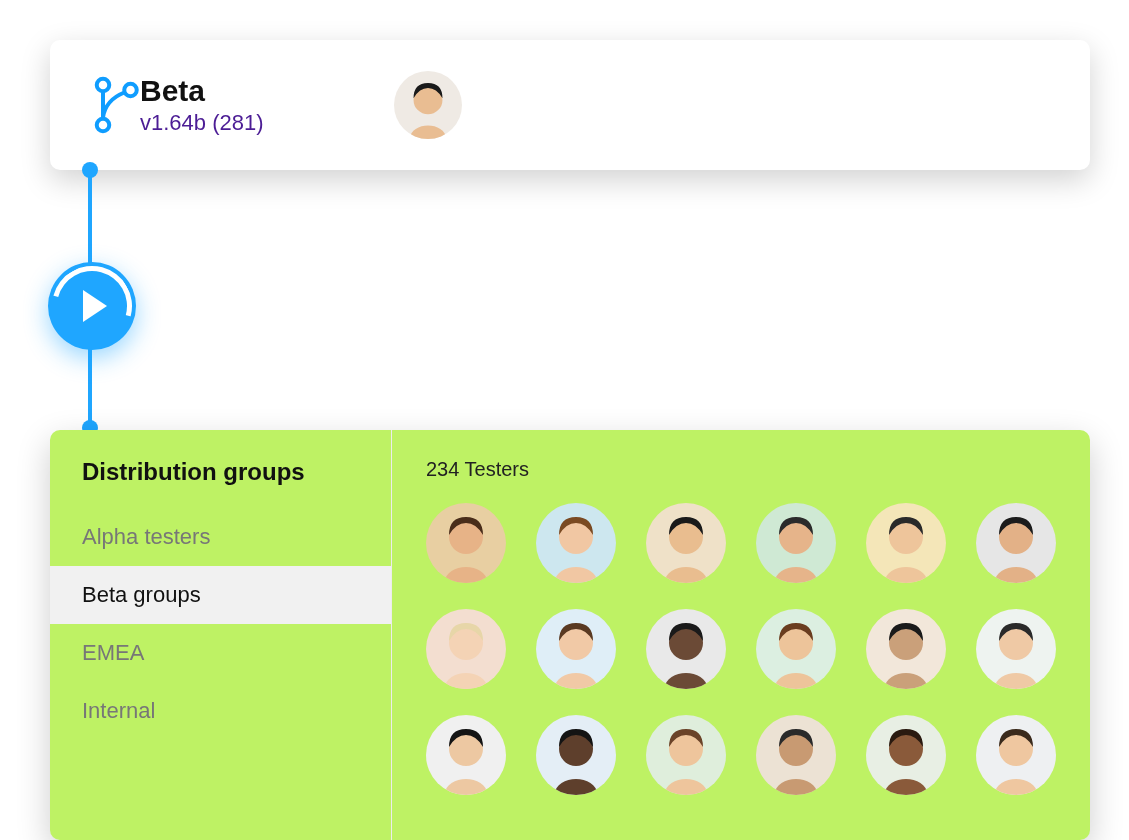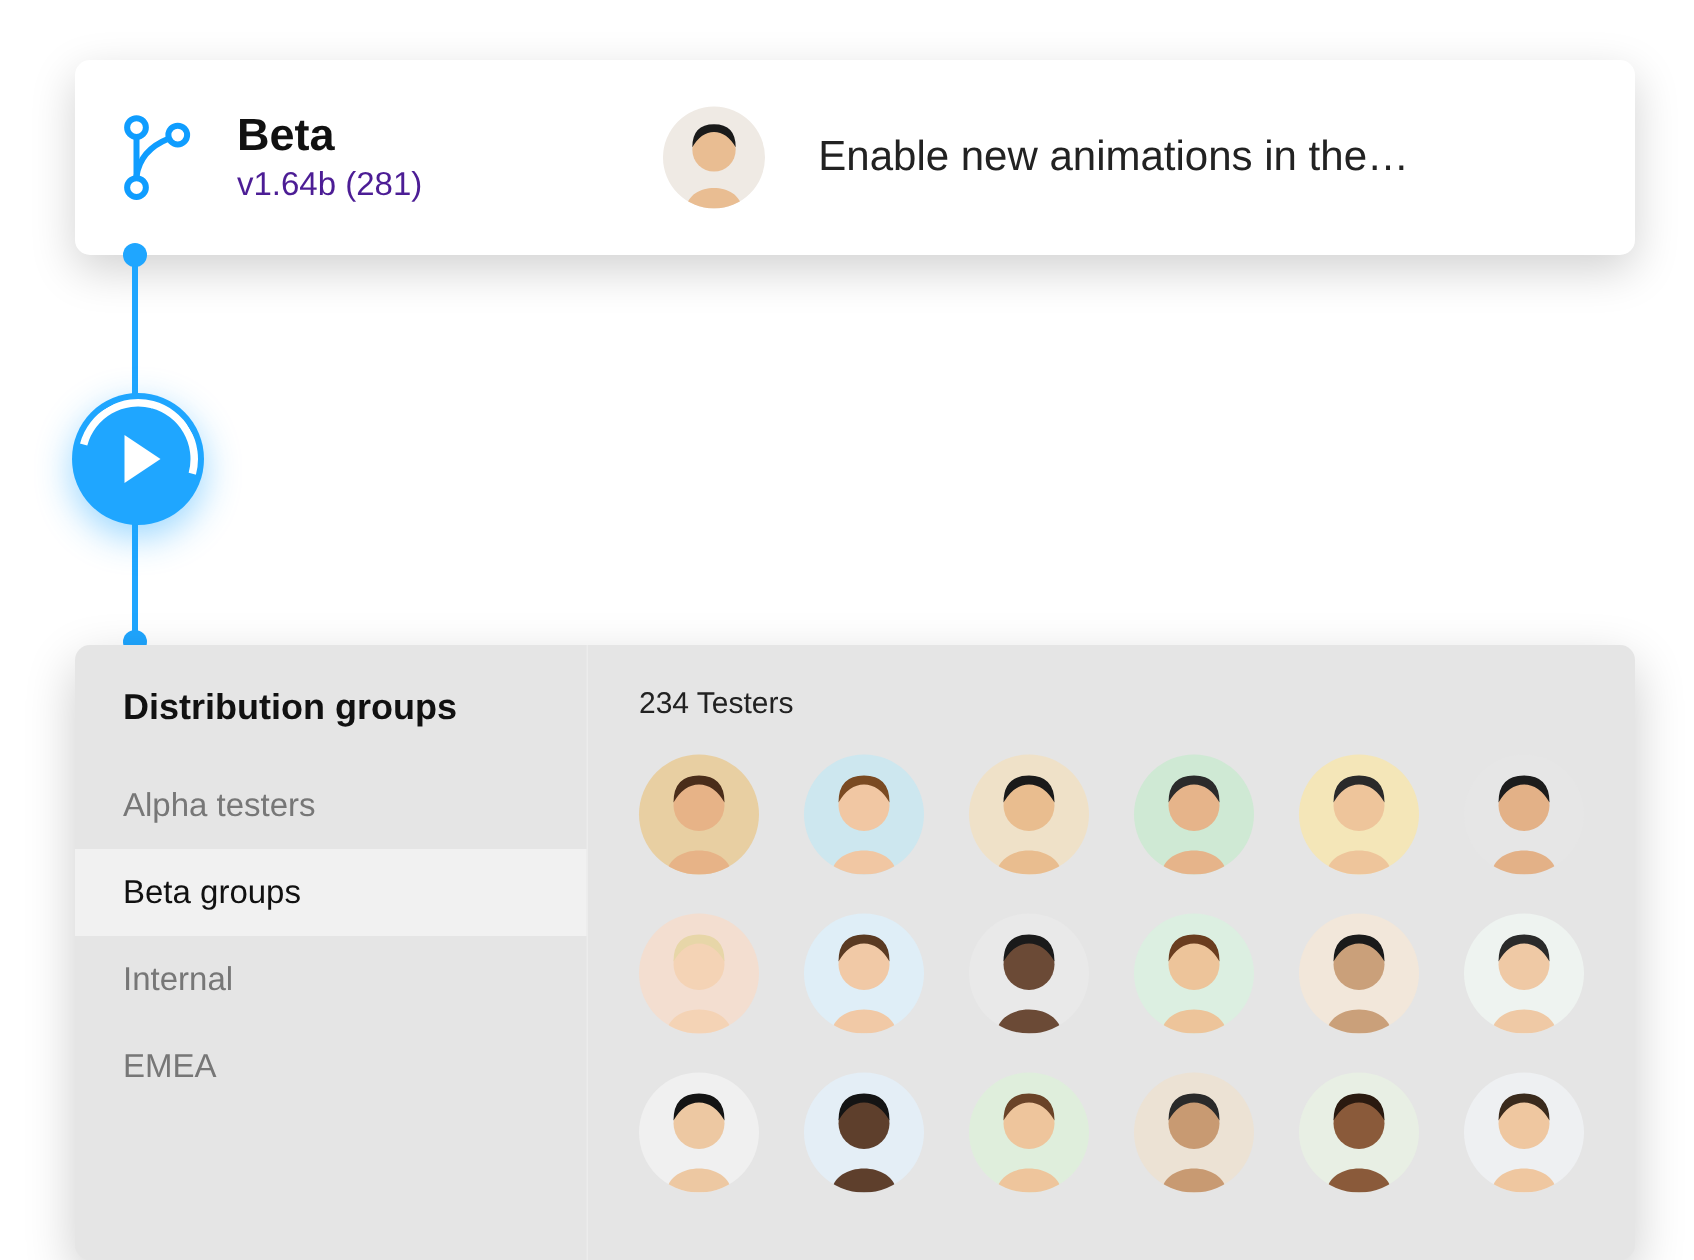--- a/index.html
+++ b/index.html
@@ -15,22 +15,21 @@
   
   .release-card {
     position: relative;
     width: 1040px;
     height: 130px;
     background: #fff;
     border-radius: 10px;
     box-shadow: 0 10px 30px rgba(0,0,0,.18);
     display: flex;
     align-items: center;
-    padding: 0 30px;
-    gap: 30px;
+    padding: 0 42px;
   }
   .branch-icon { width: 52px; height: 60px; flex: 0 0 auto; color:#0f9dff; }
   .release-meta { margin-left: -4px; }
   .release-name  { font-size: 30px; font-weight: 700; color:#111; margin-bottom: 2px; }
   .release-version { font-size: 22px; color:#4c1d95; }
   .author-avatar {
     margin-left: 130px;
     width: 68px; height: 68px; border-radius: 50%;
     flex: 0 0 auto;
     display:flex; align-items:flex-end; justify-content:center;
@@ -66,21 +65,21 @@
     width:0;height:0;
     border-left:24px solid #fff;
     border-top:16px solid transparent;
     border-bottom:16px solid transparent;
     margin-left:6px;
   }
 
   
   .dist-panel {
     position:absolute; left:0; top:390px; width:1040px; height:410px;
-    background:#e5e5e5; border-radius:10px;
+    background:#bef264; border-radius:10px;
     box-shadow:0 12px 34px rgba(0,0,0,.20);
     display:flex; overflow:hidden;
   }
   .groups {
     width:350px; border-right:1px solid #ececec; padding-top:28px;
   }
   .groups-title { font-size:24px; font-weight:700; color:#111; padding:0 32px 22px; }
   .group-item {
     font-size:22px; color:#777; padding:16px 32px; cursor:pointer;
   }
@@ -120,40 +119,39 @@
     <div class="author-avatar" id="author-avatar" style="background: rgb(239, 234, 228);">
         <svg class="person" viewBox="0 0 80 80">
     <rect width="80" height="80" fill="transparent"></rect>
     <path d="M18 82 C18 58 62 58 62 82 Z" fill="#e9bd92"></path>
     <circle cx="40" cy="34" r="17" fill="#e9bd92"></circle>
     <path d="M23 32 Q23 14 40 14 Q57 14 57 32 Q50 20 40 20 Q30 20 23 32 Z" fill="#1a1a1a"></path>
   </svg>
       </div>
 
     <div class="commit-block">
-      <div class="commit-msg">Enable new animations in the…</div>
     </div>
   </div>
 
   <div class="connector"></div>
   <div class="dot top"></div>
   <div class="dot bot"></div>
   <div class="play-btn">
     <span class="play-arc"></span>
     <span class="play-triangle"></span>
   </div>
 
   <div class="dist-panel">
     <div class="groups">
       <div class="groups-title">Distribution groups</div>
       <div id="group-list">
           <div class="group-item">Alpha testers</div>
           <div class="group-item active">Beta groups</div>
+          <div class="group-item">EMEA</div>
           <div class="group-item">Internal</div>
-          <div class="group-item">EMEA</div>
         </div>
     </div>
     <div class="testers">
       <div class="testers-title">234 Testers</div>
       <div class="avatar-grid" id="avatar-grid">
           <div class="avatar" style="background: rgb(232, 207, 162);">
             <svg class="person" viewBox="0 0 80 80">
     <rect width="80" height="80" fill="transparent"></rect>
     <path d="M18 82 C18 58 62 58 62 82 Z" fill="#e7b387"></path>
     <circle cx="40" cy="34" r="17" fill="#e7b387"></circle>

